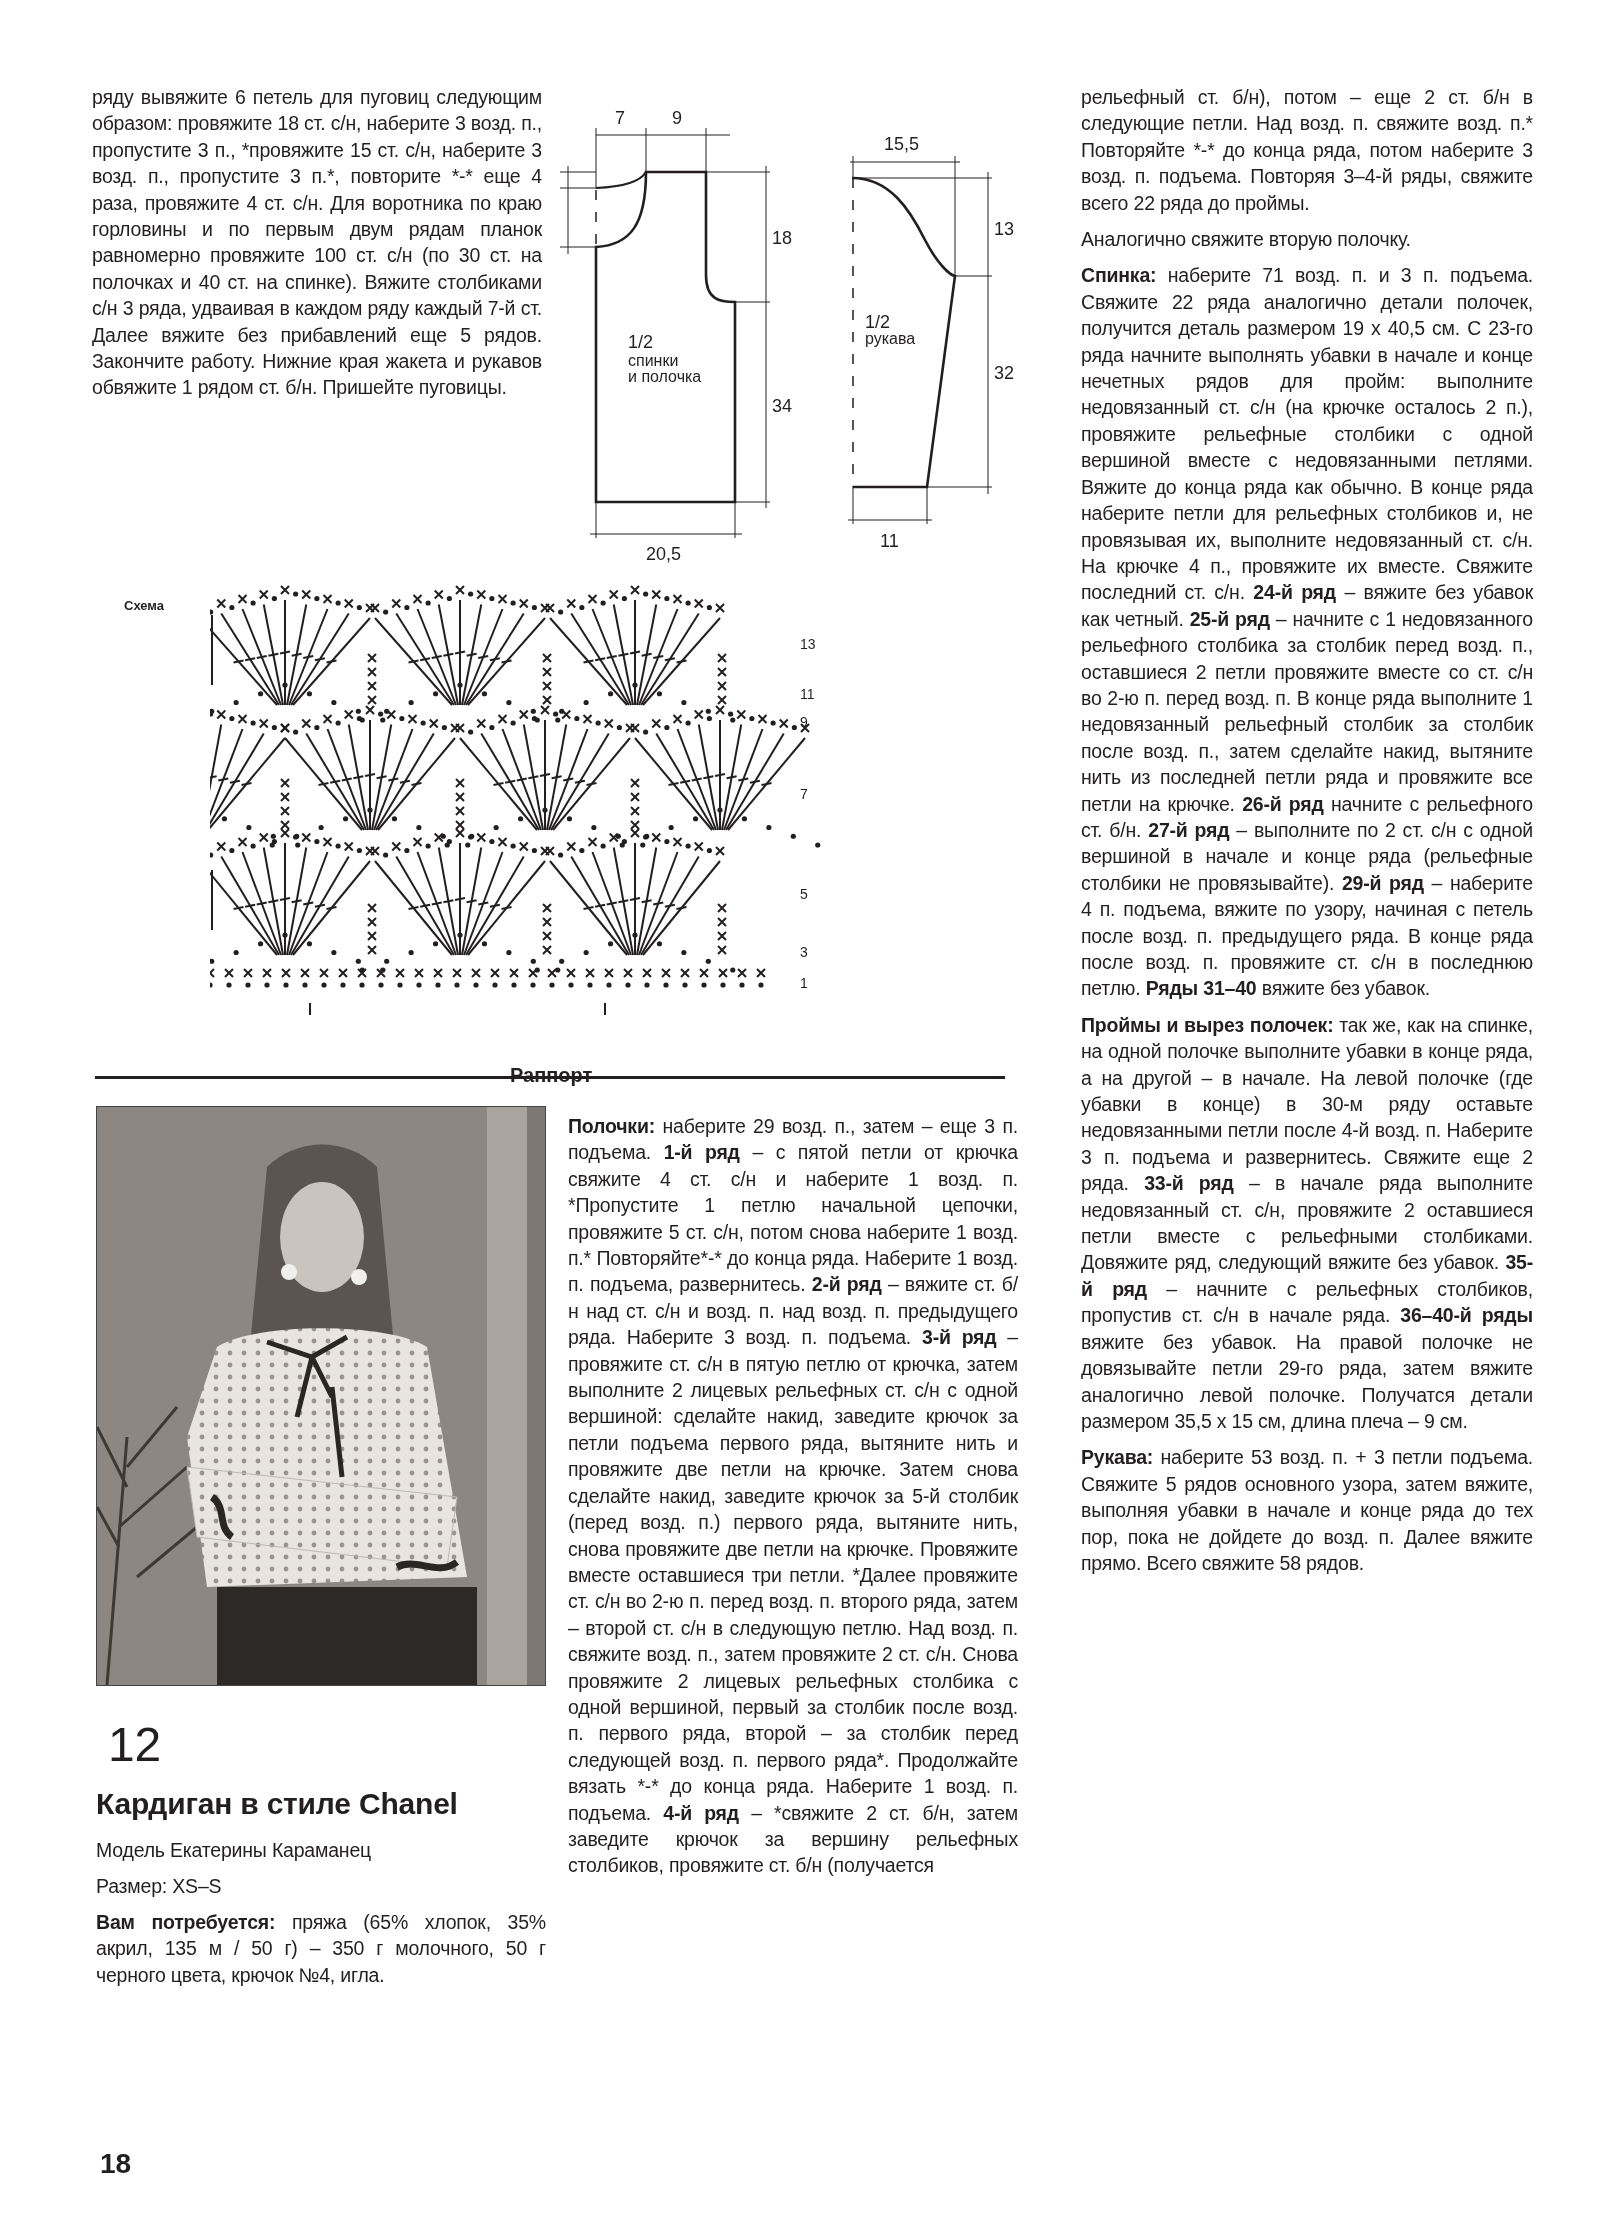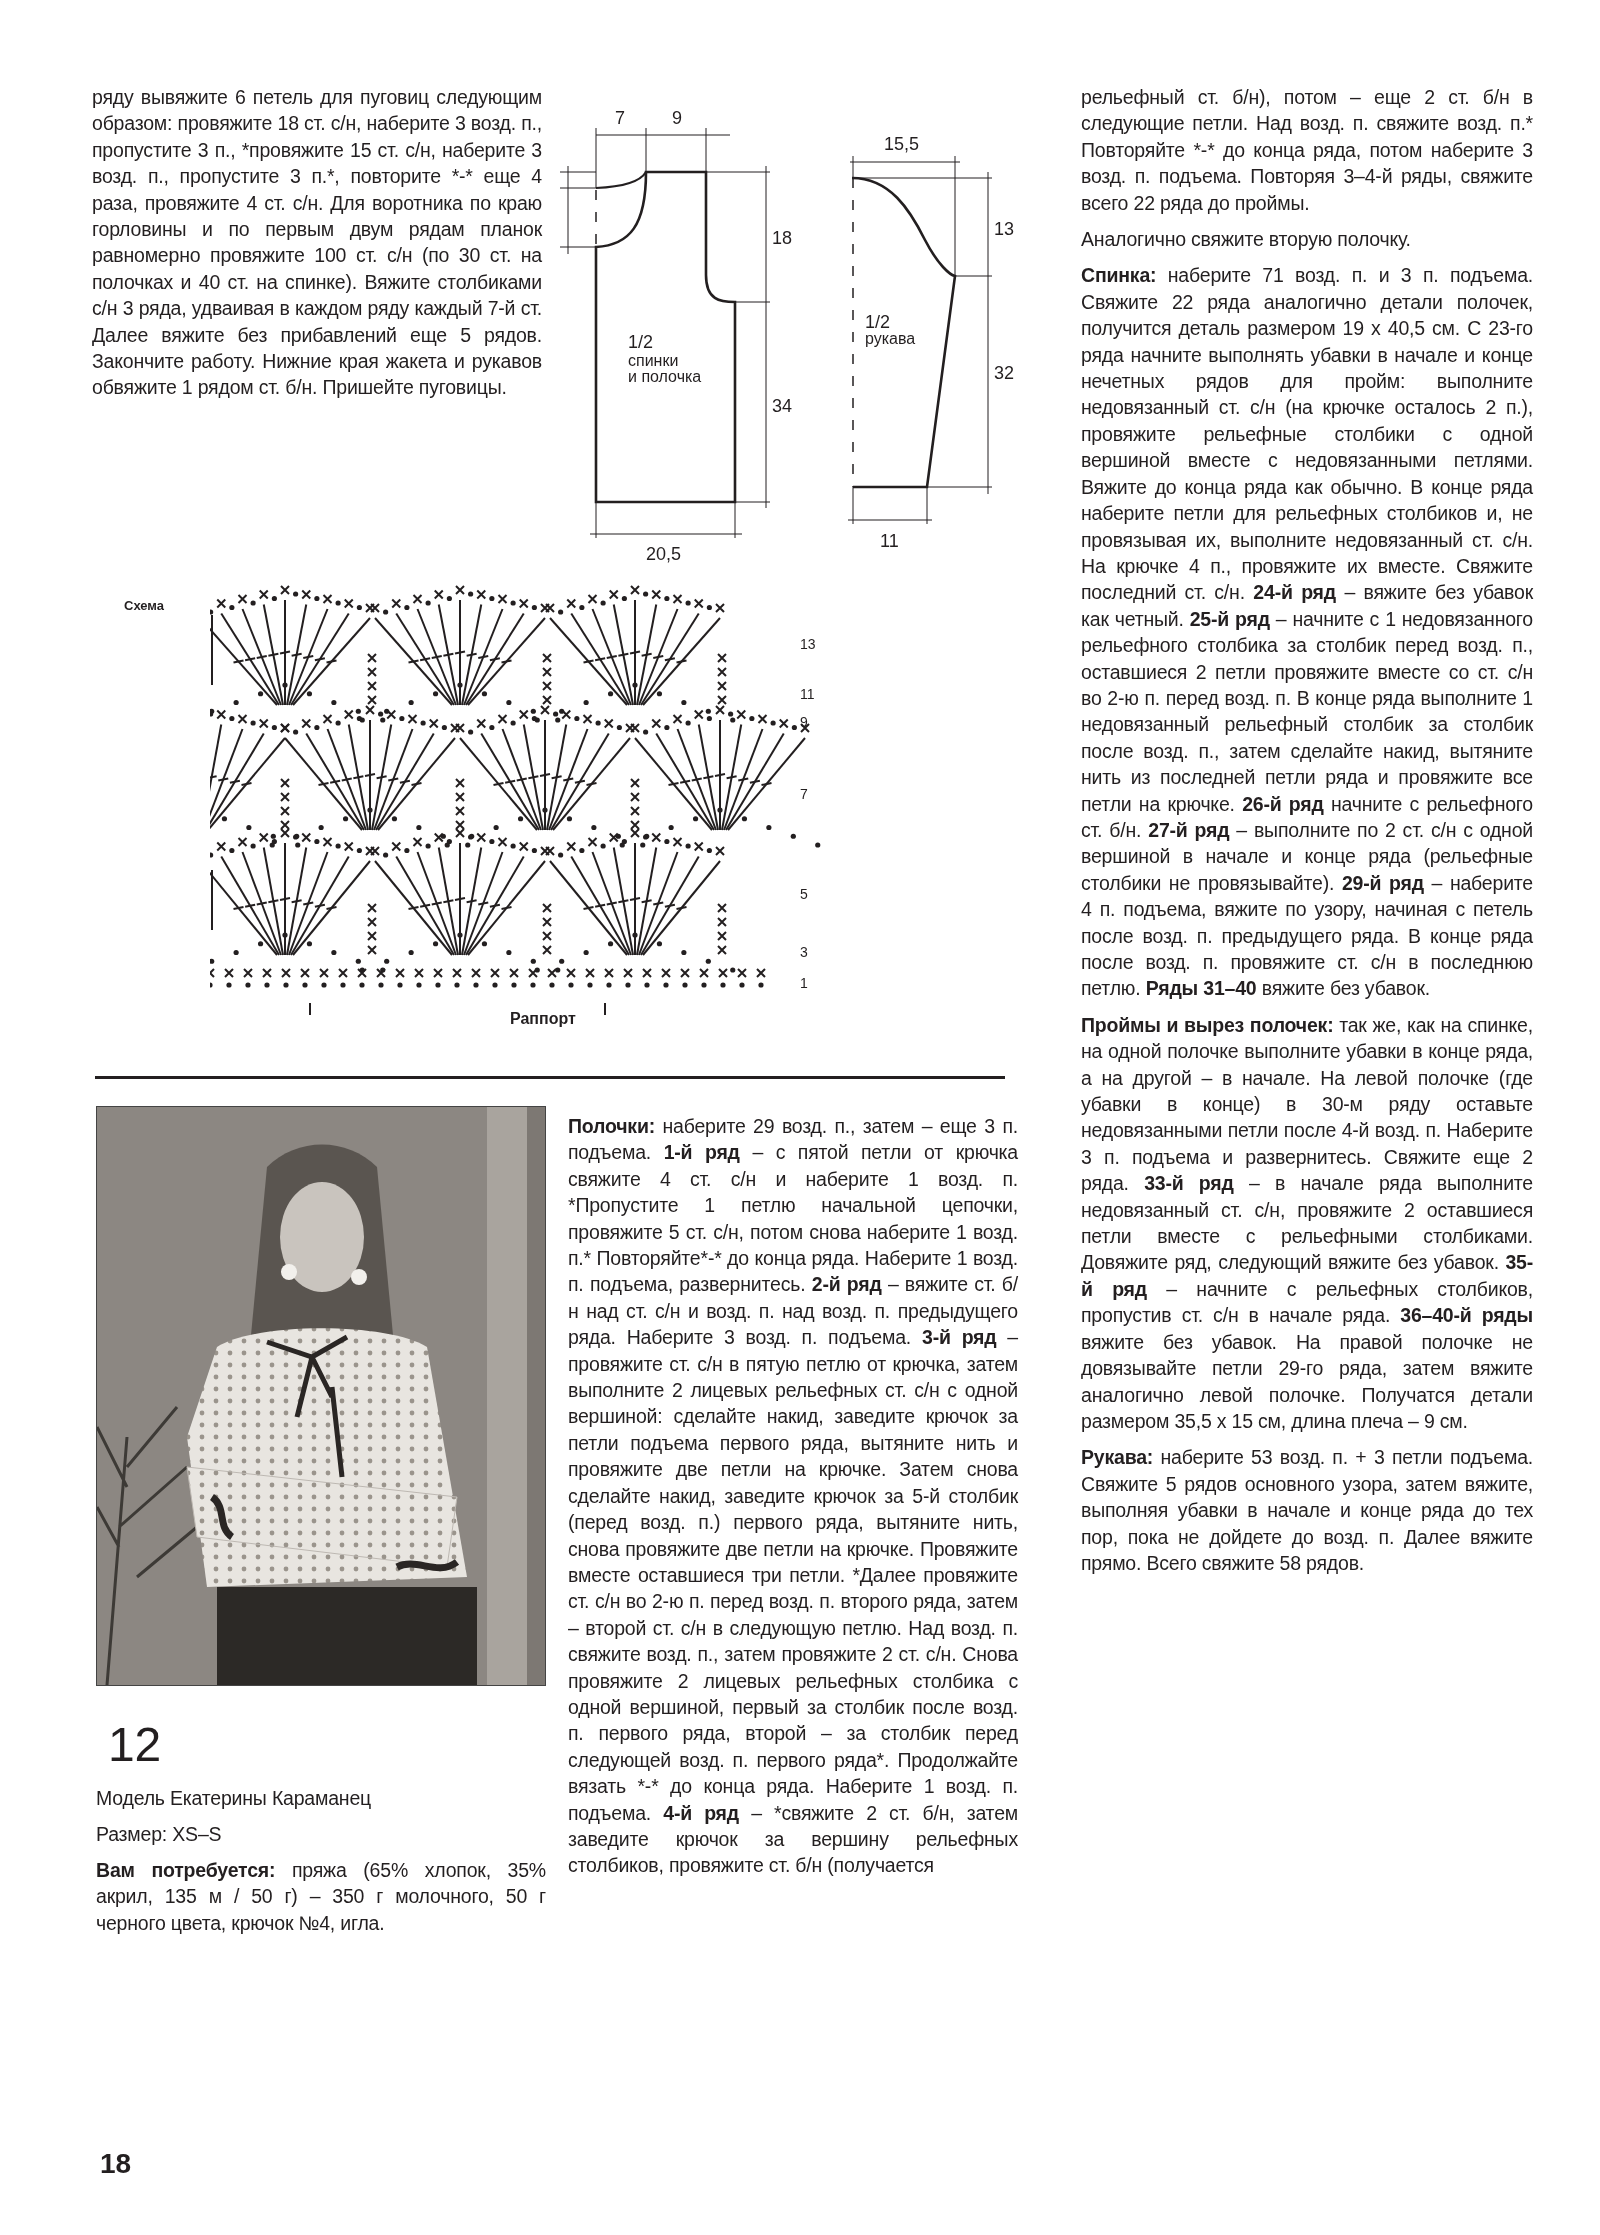--- a/index.html
+++ b/index.html
@@ -13,21 +13,21 @@
   #right-col { left:1035px; top:84px; width:452px;margin-left:46px; }
   #mid-col { left:568px; top:1113px; width:450px; }
   #bottom-left { left:96px; top:1705px; width:450px; }
   .big-num { font-size:48px; line-height:56px; font-weight:normal; margin:12px; }
   .title { font-size:30px; line-height:38px; font-weight:bold; margin:4px 0 14px 0; }
   .meta { font-size:19.5px; line-height:26px; font-weight:normal; margin:0 0 10px 0; }
   #page-number { position:absolute; left:100px; top:2148px; font-size:28px; font-weight:bold; }
   #divider { position:absolute; left:95px; top:1076px; width:910px; height:3px; background:#231f20; }
   #photo { position:absolute; left:96px; top:1106px; width:448px; height:578px; overflow:hidden; border:1px solid #444; }
   #schema-label { position:absolute; left:124px; top:598px; font-size:13px; font-weight:bold; }
-  #rapport-label { position:absolute; left:510px; top:1010px; font-size:16px; font-weight:bold; }
+  #rapport-label { position:absolute; left:510px; top:1064px; font-size:20px; font-weight:bold; }
   svg text { font-family:"Liberation Sans","DejaVu Sans",sans-serif; fill:#231f20; }
 </style>
 </head>
 <body>
 
 <div class="col narrow" id="left-col">
   <p>ряду вывяжите 6 петель для пуговиц следующим образом: провяжите 18 ст. с/н, наберите 3 возд. п., пропустите 3 п., *провяжите 15 ст. с/н, наберите 3 возд. п., пропустите 3 п.*, повторите *-* еще 4 раза, провяжите 4 ст. с/н. Для воротника по краю горловины и по первым двум рядам планок равномерно провяжите 100 ст. с/н (по 30 ст. на полочках и 40 ст. на спинке). Вяжите столбиками с/н 3 ряда, удваивая в каждом ряду каждый 7-й ст. Далее вяжите без прибавлений еще 5 рядов. Закончите работу. Нижние края жакета и рукавов обвяжите 1 рядом ст. б/н. Пришейте пуговицы.</p>
 </div>
 
 <svg style="position:absolute;left:560px;top:90px;" width="480" height="480" viewBox="0 0 480 480">
@@ -673,18 +673,19 @@
     <rect x="120" y="480" width="260" height="98" fill="#2c2926"></rect>
   </svg>
 </div>
 
 <div class="col narrow" id="mid-col">
   <p><b>Полочки:</b><span> наберите 29 возд. п., затем – еще 3 п. подъема. </span><b>1-й ряд</b><span> – с пятой петли от крючка свяжите 4 ст. с/н и наберите 1 возд. п. *Пропустите 1 петлю начальной цепочки, провяжите 5 ст. с/н, потом снова наберите 1 возд. п.* Повторяйте*-* до конца ряда. Наберите 1 возд. п. подъема, развернитесь. </span><b>2-й ряд</b><span> – вяжите ст. б/н над ст. с/н и возд. п. над возд. п. предыдущего ряда. Наберите 3 возд. п. подъема. </span><b>3-й ряд</b><span> – провяжите ст. с/н в пятую петлю от крючка, затем выполните 2 лицевых рельефных ст. с/н с одной вершиной: сделайте накид, заведите крючок за петли подъема первого ряда, вытяните нить и провяжите две петли на крючке. Затем снова сделайте накид, заведите крючок за 5-й столбик (перед возд. п.) первого ряда, вытяните нить, снова провяжите две петли на крючке. Провяжите вместе оставшиеся три петли. *Далее провяжите ст. с/н во 2-ю п. перед возд. п. второго ряда, затем – второй ст. с/н в следующую петлю. Над возд. п. свяжите возд. п., затем провяжите 2 ст. с/н. Снова провяжите 2 лицевых рельефных столбика с одной вершиной, первый за столбик после возд. п. первого ряда, второй – за столбик перед следующей возд. п. первого ряда*. Продолжайте вязать *-* до конца ряда. Наберите 1 возд. п. подъема. </span><b>4-й ряд</b><span> – *свяжите 2 ст. б/н, затем заведите крючок за вершину рельефных столбиков, провяжите ст. б/н (получается</span></p>
 </div>
 
 <div class="col" id="bottom-left">
   <div class="big-num">12</div>
+  <div class="title">Кардиган в стиле Chanel</div>
   <div class="meta">Модель Екатерины Караманец</div>
   <div class="meta"><span>Размер:</span> <span>XS–S</span></div>
   <p><b>Вам потребуется:</b><span> пряжа (65% хлопок, 35% акрил, 135 м / 50 г) – 350 г молочного, 50 г черного цвета, крючок №4, игла.</span></p>
 </div>
 
 <div id="page-number">18</div>
 
 </body></html>

